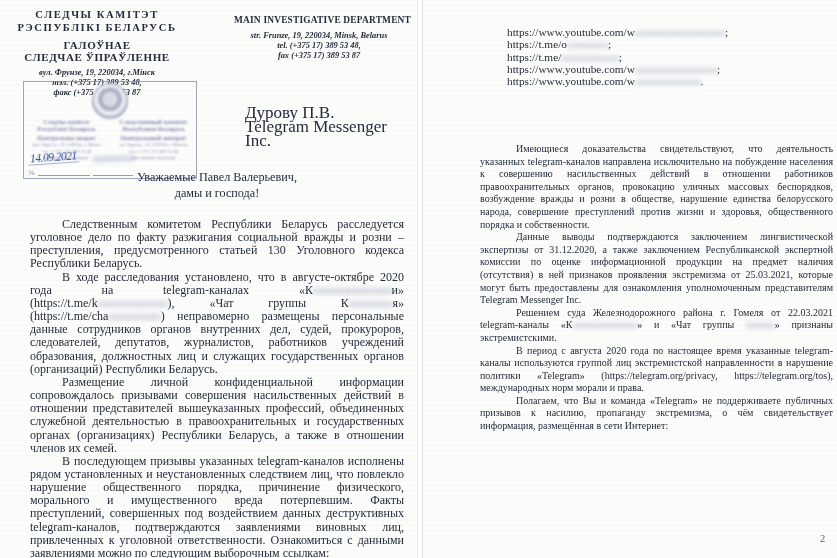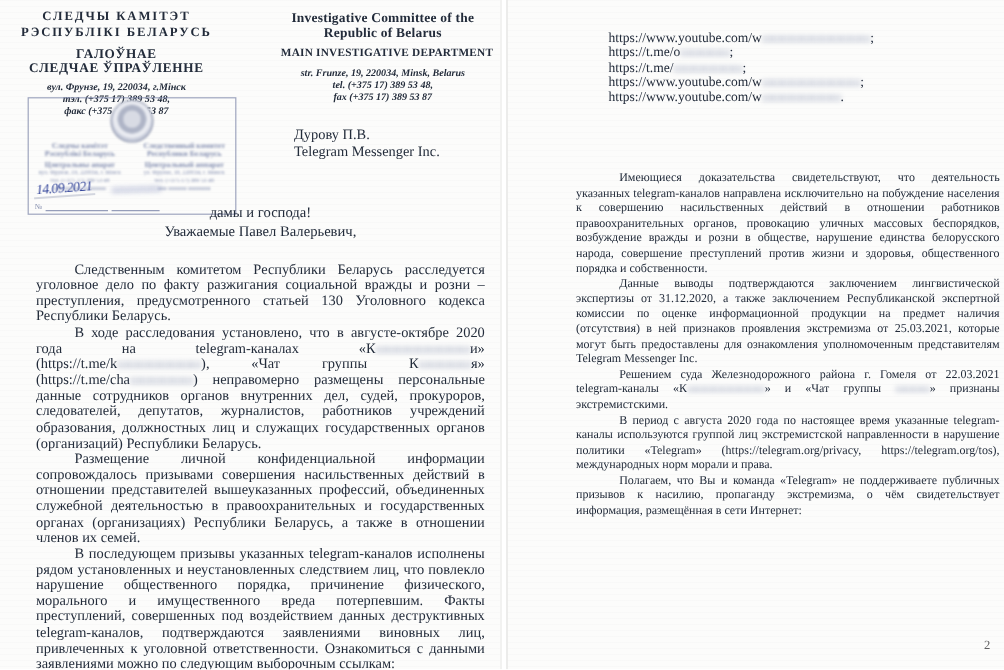--- a/index.html
+++ b/index.html
@@ -39,21 +39,21 @@
   #hand-row{position:absolute;left:4px;bottom:13px;white-space:nowrap;}
   #hand-date{display:inline-block;font-size:11.5px;font-style:italic;color:#32449a;
              transform:rotate(-4deg);filter:blur(0.5px);letter-spacing:-0.5px;border-bottom:1px solid rgba(90,100,140,0.5);padding:0 2px;}
   #hand-scribble{display:inline-block;margin-left:10px;font-size:11px;font-style:italic;color:#4a5aa0;
                  filter:blur(2.2px);opacity:0.65;transform:rotate(-2deg);}
   #regline{position:absolute;left:5px;bottom:2px;font-size:6.5px;color:rgba(125,135,170,0.9);filter:blur(0.4px);}
   .rl{display:inline-block;border-bottom:1px solid rgba(125,135,170,0.8);height:6px;vertical-align:bottom;margin-left:3px;}
   .rl.w1{width:52px;} .rl.w2{width:40px;}
 
   
-  #addressee{position:absolute;left:245px;top:106px;font-size:12px;line-height:13.8px;}
+  #addressee{position:absolute;left:245px;top:106px;font-size:17px;line-height:13.8px;}
   #salutation{position:absolute;left:30px;top:170px;width:374px;text-align:center;
               font-size:12.2px;line-height:15.6px;}
 
   
   .bodytext{position:absolute;text-align:justify;}
   .bodytext p{margin:0;text-indent:32px;}
   #body-left{left:30px;top:218px;width:374px;font-size:12px;line-height:13.15px;font-family:Liberation Serif, serif;}
   #body-right{left:57px;top:99px;width:353px;font-size:10px;line-height:12.6px;overflow-wrap:break-word;margin-top:44px;}
   #body-right p{text-indent:36px;}
   #links{position:absolute;left:84px;top:26px;font-size:11.3px;line-height:12.35px;}
@@ -80,24 +80,20 @@
           <div>СЛЕДЧАЕ ЎПРАЎЛЕННЕ</div>
         </div>
       <div class="addr">
           <div>вул. Фрунзе, 19, 220034, г.Мінск</div>
           <div>тэл. (+375 17) 389 53 48,</div>
           <div>факс (+375 17)389 53 87</div>
         </div>
     </div>
 
     <div id="lh-en" class="lh">
-      <div class="org">
-          <div>Investigative Committee of the</div>
-          <div>Republic of Belarus</div>
-        </div>
       <div class="dept">
           <div>MAIN INVESTIGATIVE DEPARTMENT</div>
         </div>
       <div class="addr">
           <div>str. Frunze, 19, 220034, Minsk, Belarus</div>
           <div>tel. (+375 17) 389 53 48,</div>
           <div>fax (+375 17) 389 53 87</div>
         </div>
     </div>
 
@@ -141,22 +137,22 @@
         <span>№</span><span class="rl w1"></span><span class="rl w2"></span>
       </div>
     </div>
 
     <div id="addressee">
         <div>Дурову П.В.</div>
         <div>Telegram Messenger Inc.</div>
       </div>
 
     <div id="salutation">
+        <div>Уважаемые Павел Валерьевич,</div>
         <div>дамы и господа!</div>
-        <div>Уважаемые Павел Валерьевич,</div>
       </div>
 
     <div id="body-left" class="bodytext">
         <p><span>Следственным комитетом Республики Беларусь расследуется уголовное дело по факту разжигания социальной вражды и розни – преступления, предусмотренного статьей 130 Уголовного кодекса Республики Беларусь.</span></p>
         <p><span>В ходе расследования установлено, что в августе-октябре 2020 года на telegram-каналах «К</span><span class="smudge">шшшшшшшшш</span><span>и» (https://t.me/k</span><span class="smudge">шшшшшшшш</span><span>), «Чат группы К</span><span class="smudge">шшшшш</span><span>я» (https://t.me/cha</span><span class="smudge">шшшшшш</span><span>) неправомерно размещены персональные данные сотрудников органов внутренних дел, судей, прокуроров, следователей, депутатов, журналистов, работников учреждений образования, должностных лиц и служащих государственных органов (организаций) Республики Беларусь.</span></p>
         <p><span>Размещение личной конфиденциальной информации сопровождалось призывами совершения насильственных действий в отношении представителей вышеуказанных профессий, объединенных служебной деятельностью в правоохранительных и государственных органах (организациях) Республики Беларусь, а также в отношении членов их семей.</span></p>
         <p><span>В последующем призывы указанных telegram-каналов исполнены рядом установленных и неустановленных следствием лиц, что повлекло нарушение общественного порядка, причинение физического, морального и имущественного вреда потерпевшим. Факты преступлений, совершенных под воздействием данных деструктивных telegram-каналов, подтверждаются заявлениями виновных лиц, привлеченных к уголовной ответственности. Ознакомиться с данными заявлениями можно по следующим выборочным ссылкам:</span></p>
       </div>
   </div>
 

